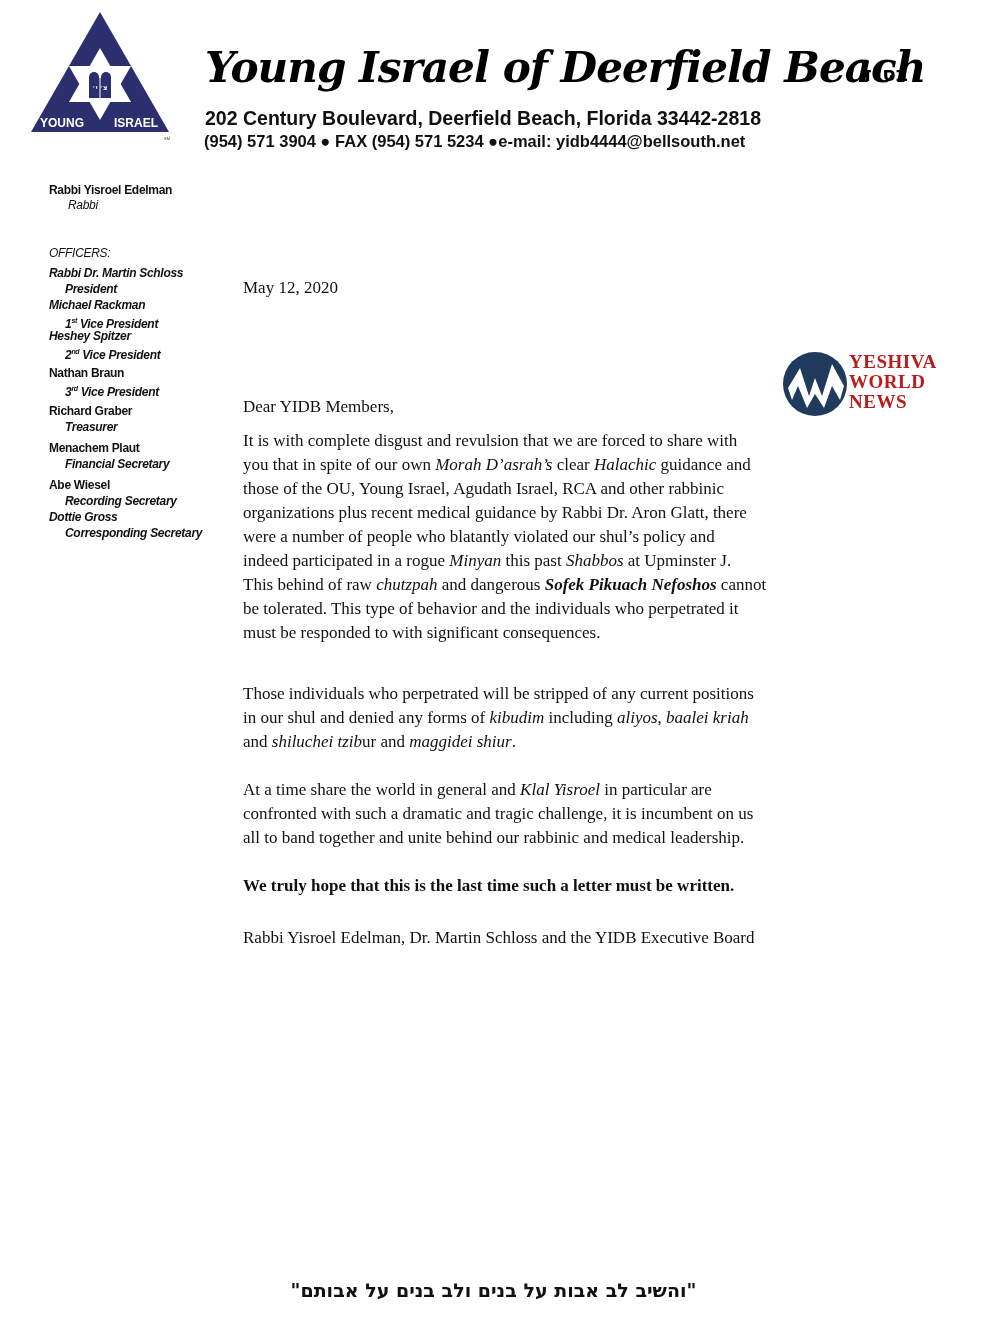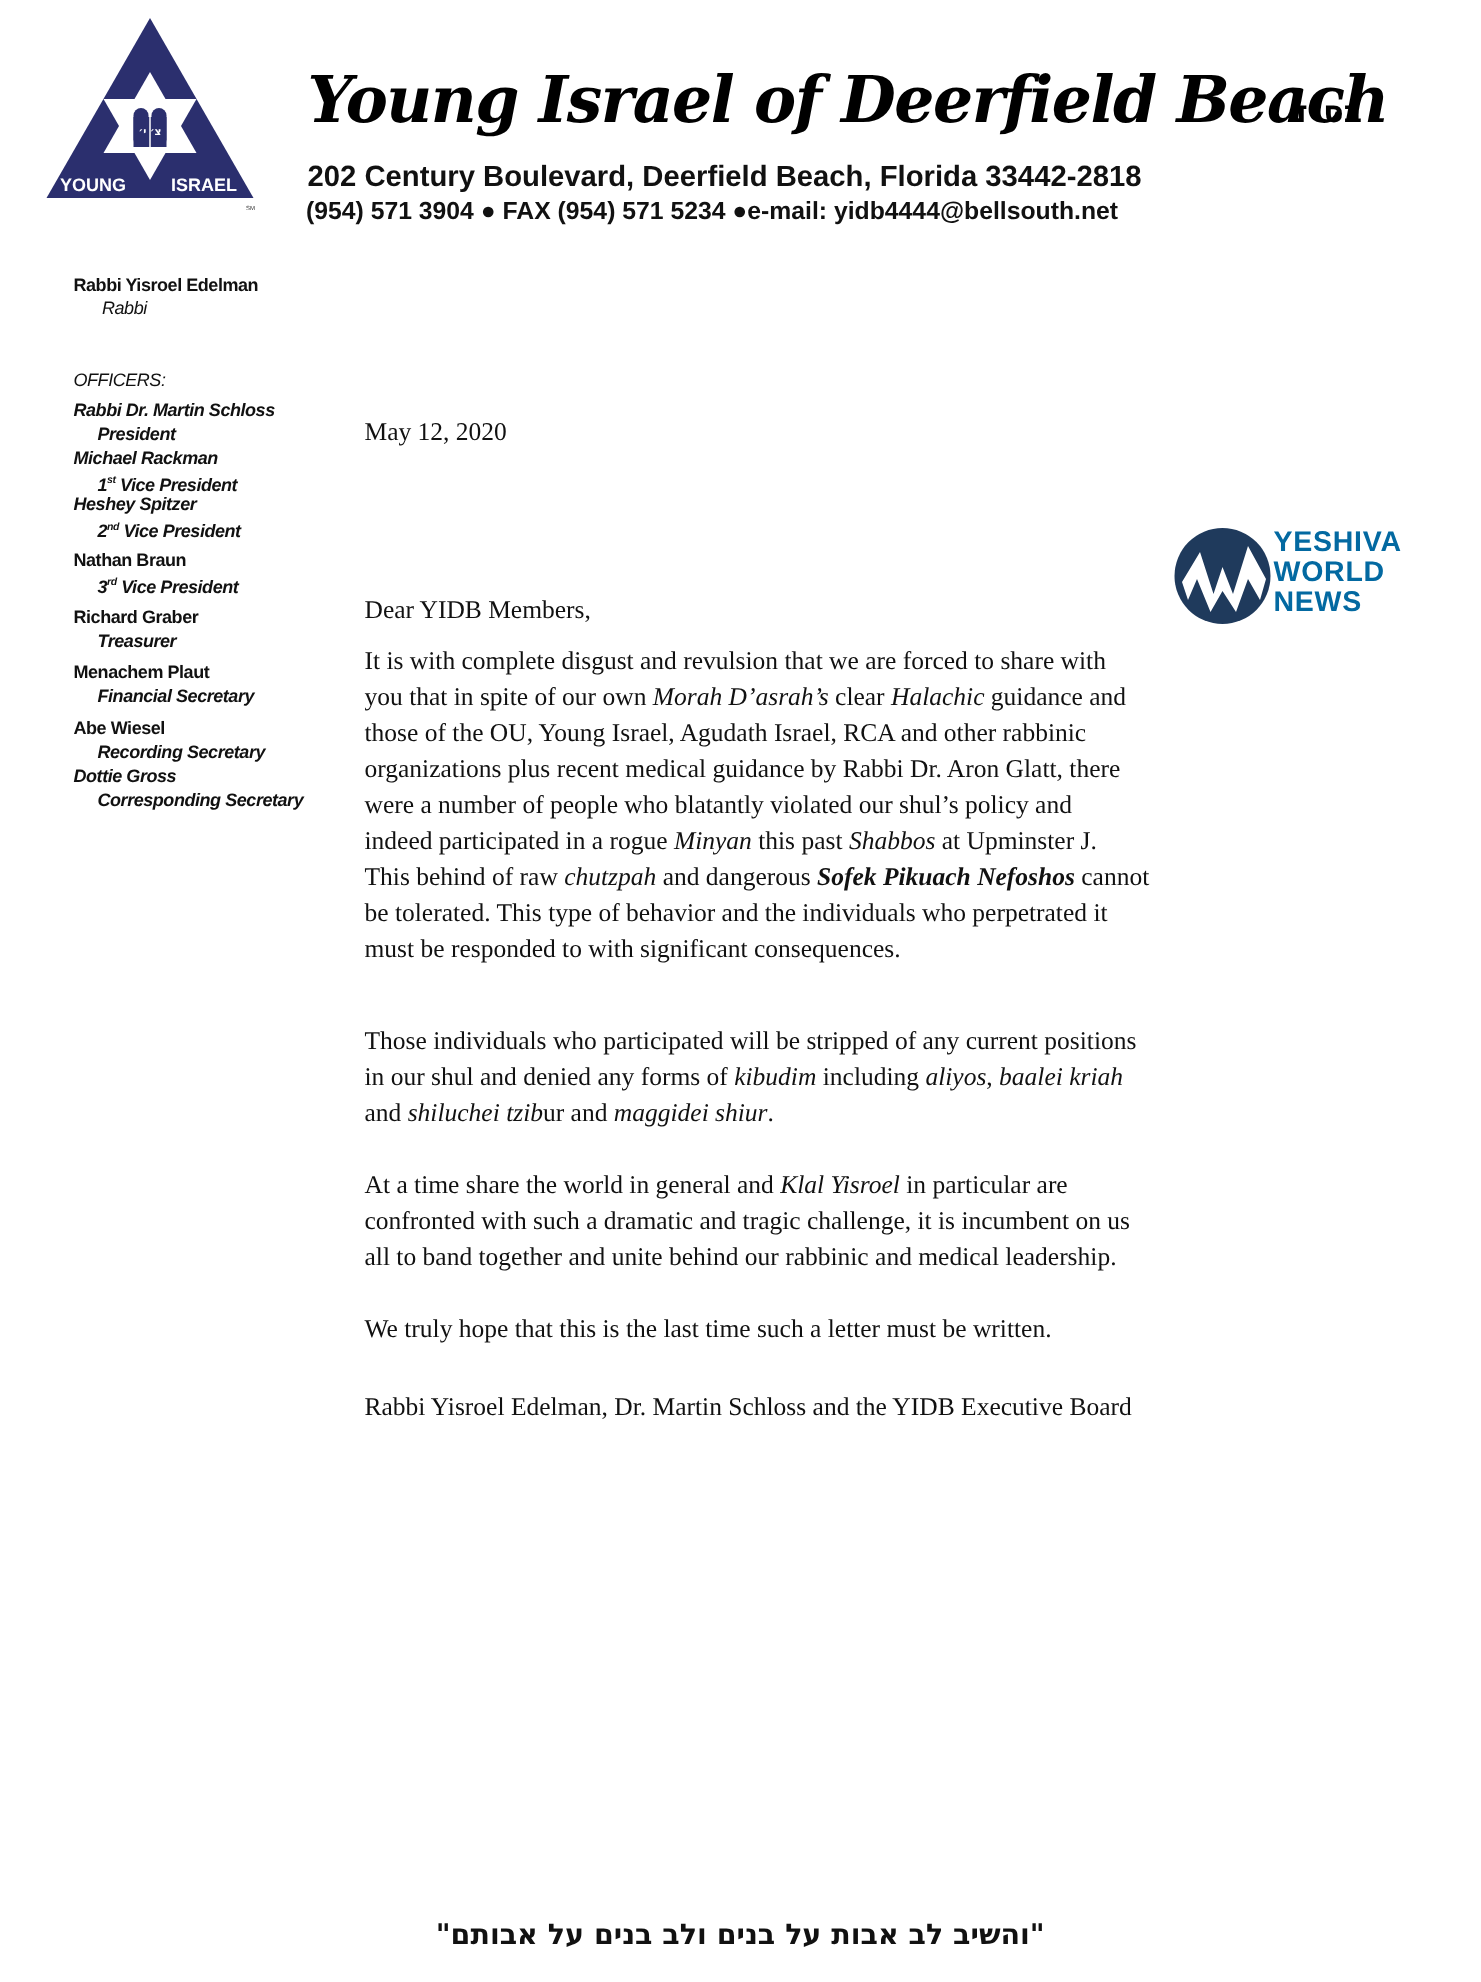--- a/index.html
+++ b/index.html
@@ -41,31 +41,31 @@
     .officer { position: absolute; left: 49px; }
 
     
     .letter { font-family: "Liberation Serif", serif; font-size: 17px; color: #111; line-height: 24px; }
     #date { left: 243px; top: 276px; }
     #greeting { left: 243px; top: 395px; }
     .para { position: absolute; left: 243px; width: 640px; }
     #p1 { top: 429px; }
     #p2 { top: 682px; }
     #p3 { top: 778px; }
-    #p4 { top: 874px; }
+    #p4 { top: 874px; font-weight: bold; }
     #signature { top: 926px; }
     .line { white-space: nowrap; display: block; }
     i { font-style: italic; }
     b { font-weight: bold; }
 
     
     #ywn { left: 782px; top: 348px; width: 185px; height: 72px; }
     #ywn-text {
-      position: absolute; left: 67px; top: 4px; font-family: Liberation Sans, sans-serif;
-      font-size: 19px; line-height: 20px; color: #0369a1; font-weight: bold; letter-spacing: 0.5px;
+      position: absolute; left: 67px; top: 4px; font-family: Liberation Serif, serif;
+      font-size: 19px; line-height: 20px; color: #b91c1c; font-weight: bold; letter-spacing: 0.5px;
     }
 
     
     #footer-quote {
       left: 0; width: 987px; top: 1279px; text-align: center;
       font-family: "DejaVu Sans", sans-serif; font-weight: bold; font-size: 19px; direction: rtl; color: #111;
     }
   </style>
 </head>
 <body>
@@ -152,21 +152,21 @@
   <span class="line">those of the OU, Young Israel, Agudath Israel, RCA and other rabbinic</span>
   <span class="line">organizations plus recent medical guidance by Rabbi Dr. Aron Glatt, there</span>
   <span class="line">were a number of people who blatantly violated our shul’s policy and</span>
   <span class="line"><span>indeed participated in a rogue </span><i>Minyan</i><span> this past </span><i>Shabbos</i><span> at Upminster J.</span></span>
   <span class="line"><span>This behind of raw </span><i>chutzpah</i><span> and dangerous </span><b><i>Sofek Pikuach Nefoshos</i></b><span> cannot</span></span>
   <span class="line">be tolerated. This type of behavior and the individuals who perpetrated it</span>
   <span class="line">must be responded to with significant consequences.</span>
 </div>
 
 <div id="p2" class="para letter">
-  <span class="line">Those individuals who participated will be stripped of any current positions</span>
+  <span class="line">Those individuals who perpetrated will be stripped of any current positions</span>
   <span class="line"><span>in our shul and denied any forms of </span><i>kibudim</i><span> including </span><i>aliyos</i><span>, </span><i>baalei kriah</i></span>
   <span class="line"><span>and </span><i>shiluchei tzib</i><span>ur and </span><i>maggidei shiur</i><span>.</span></span>
 </div>
 
 <div id="p3" class="para letter">
   <span class="line"><span>At a time share the world in general and </span><i>Klal Yisroel</i><span> in particular are</span></span>
   <span class="line">confronted with such a dramatic and tragic challenge, it is incumbent on us</span>
   <span class="line">all to band together and unite behind our rabbinic and medical leadership.</span>
 </div>
 

